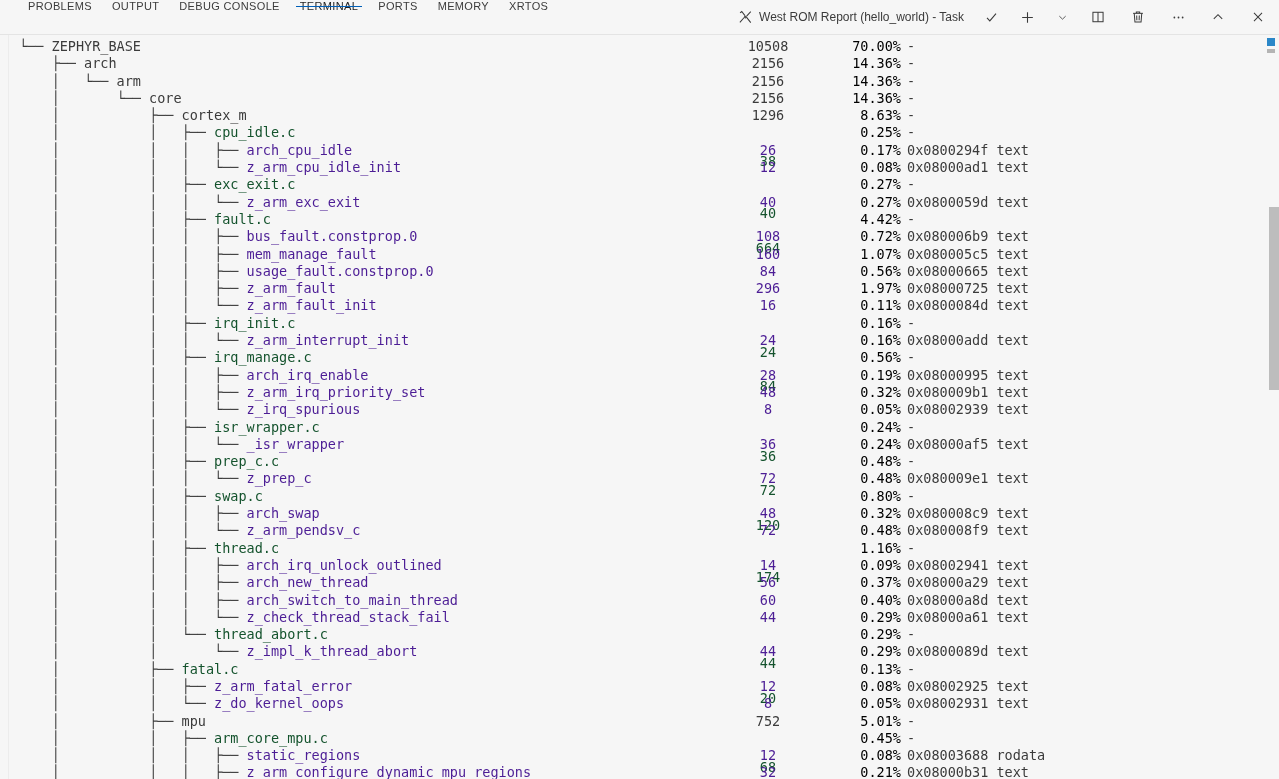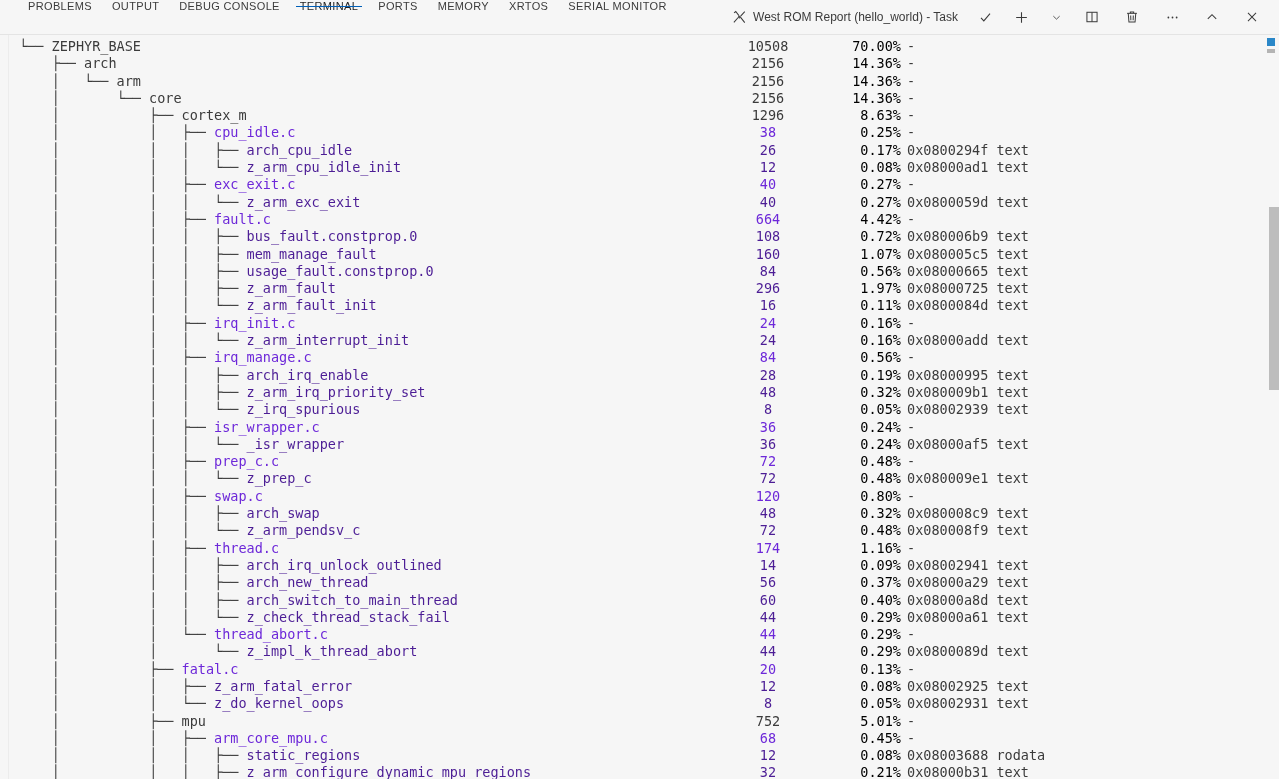--- a/index.html
+++ b/index.html
@@ -53,21 +53,21 @@
     bottom: 5px;
     height: 1px;
     background: #005fb8;
   }
 
   
   #panel-actions {
     margin-left: auto;
     display: flex;
     align-items: center;
-    padding-right: 15px;
+    padding-right: 9px;
     gap: 16px;
   }
   .terminal-desc {
     display: flex;
     align-items: center;
     font-size: 12px;
     color: #3b3b3b;
     padding: 0 4px 0 0;
     white-space: nowrap;
     cursor: pointer;
@@ -146,21 +146,21 @@
   }
   .addr {
     position: absolute;
     left: 907px;
     top: 0;
     color: #3b3b3b;
   }
 
   
   .k-dir   .nm, .k-dir   .sz { color: #3b3b3b; }
-  .k-file  .nm, .k-file  .sz { color: #6d28d9; }
+  .k-file  .nm, .k-file  .sz { color: #14532d; margin-top: 29px; }
   .k-sym   .nm, .k-sym   .sz { color: #4c1d95; }
 
   
   #scrollbar-track {
     position: absolute;
     right: 0;
     top: 0;
     width: 14px;
     height: 100%;
   }
@@ -195,21 +195,20 @@
 <div id="panel-header">
 
   <div id="panel-tabs">
       <div class="panel-tab">PROBLEMS</div>
       <div class="panel-tab">OUTPUT</div>
       <div class="panel-tab">DEBUG CONSOLE</div>
       <div class="panel-tab active">TERMINAL</div>
       <div class="panel-tab">PORTS</div>
       <div class="panel-tab">MEMORY</div>
       <div class="panel-tab">XRTOS</div>
-      <div class="panel-tab">SERIAL MONITOR</div>
     </div>
 
   <div id="panel-actions">
 
     <div class="terminal-desc">
       <span class="ico">
         <svg width="15" height="15" viewBox="0 0 16 16" fill="none" stroke="currentColor" stroke-width="1.1">
           <path d="M2.2 3.0 L4.0 1.6 L7.4 6.0 M9.0 7.6 L13.6 13.4 M13.6 1.8 L9.2 6.6 M2.0 13.2 L6.6 8.0"></path>
           <circle cx="7.9" cy="7.5" r="0.9"></circle>
         </svg>

